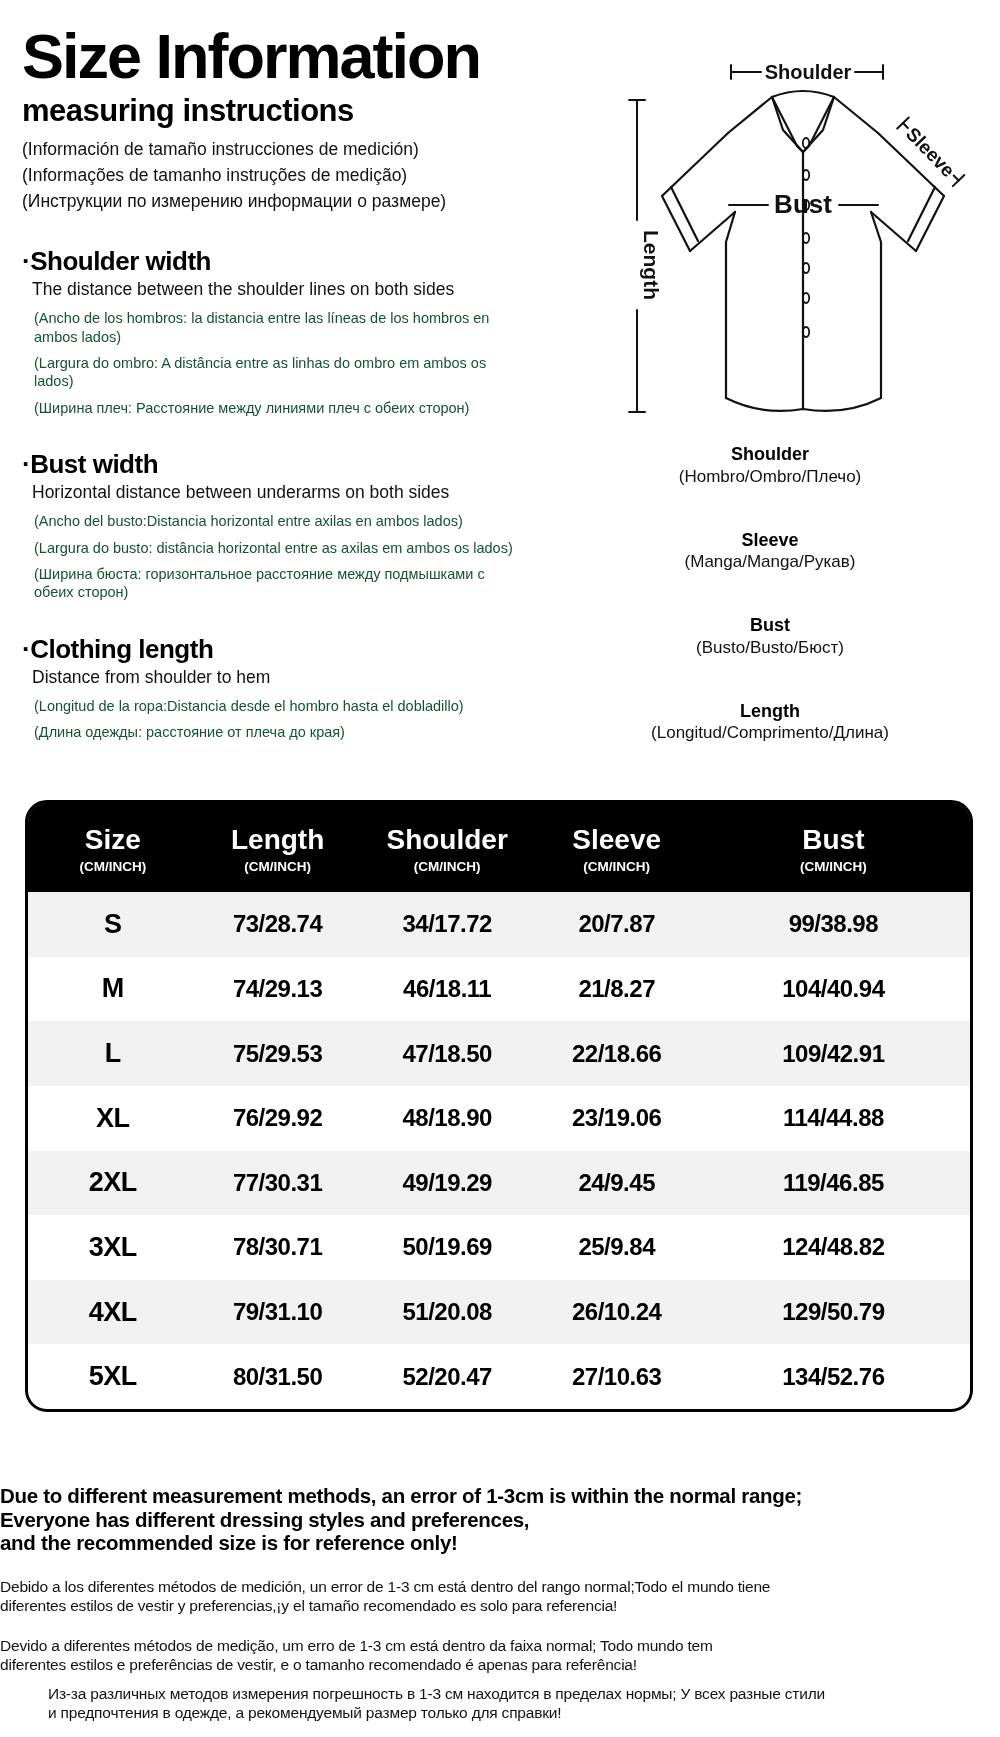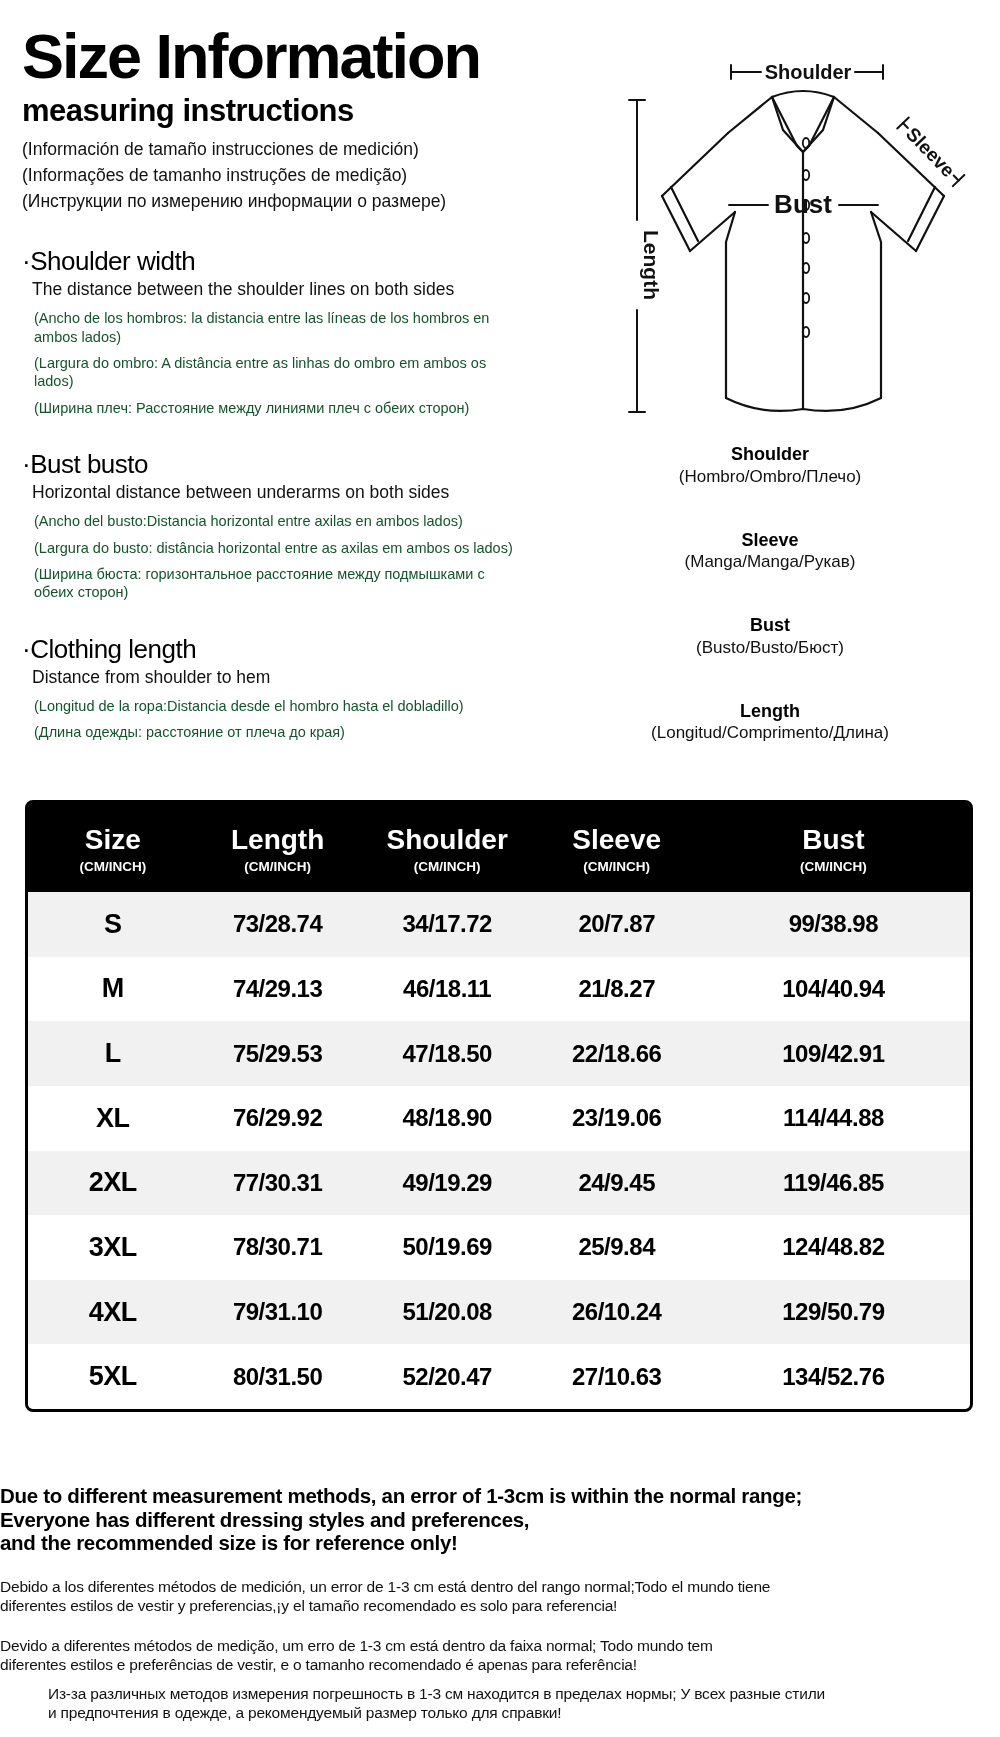--- a/index.html
+++ b/index.html
@@ -10,36 +10,36 @@
   }
 
   
   .left-col { position:absolute; left:22px; top:24px; width:500px; }
   .page-title { font-size:63px; font-weight:700; letter-spacing:-2px; line-height:1.04; }
   .page-subtitle { font-size:31px; font-weight:700; letter-spacing:-0.5px; margin-top:3px; }
   .subtitle-trans { margin-top:7px; }
   .subtitle-trans div { font-size:17.5px; line-height:1.5; color:#111; }
 
   .section { margin-top:33px; }
-  .section-title { font-size:26px; font-weight:400; line-height:1.12; letter-spacing:-0.5px;margin-top:21px; }
+  .section-title { font-size:26px; font-weight:700; line-height:1.12; letter-spacing:-0.5px;margin-top:21px; }
   .section-desc { font-size:17.5px; margin:3px 0 0 10px; line-height:1.25; color:#111; }
   .section-trans div { font-size:14.5px; line-height:1.27; margin:8px 0 0 12px; color:#14532d; }
 
   
   .right-col { position:absolute; left:540px; top:20px; width:460px; }
   .shirt-svg { display:block; }
   .legend { text-align:center; margin-top:24px; }
   .legend-item { margin-bottom:41px; }
   .legend-title { font-size:18px; font-weight:700; line-height:1.2; }
   .legend-sub { font-size:17px; line-height:1.35; color:#111; }
 
   
   .size-table {
     position:absolute; left:25px; top:800px; width:948px; height:612px;
-    border:3px solid #000; border-radius:8px; overflow:hidden; background:#4d7c0f;
+    border:3px solid #000; border-radius:22px; overflow:hidden; background:#4d7c0f;
     display:flex; flex-direction:column;
   }
   .thead {
     height:89px; background:#000; color:#fff; flex:0 0 auto;
     display:grid; grid-template-columns:18% 17% 19% 17% 29%;
   }
   .th { display:flex; flex-direction:column; align-items:center; justify-content:center; padding-top:4px; }
   .th-label { font-size:28px; font-weight:700; line-height:1.1; }
   .th-unit  { font-size:13.5px; font-weight:700; margin-top:3px; }
   .tbody { flex:1 1 auto; display:grid; grid-template-rows:repeat(8,1fr); }
@@ -75,21 +75,21 @@
     <div class="section-title">·Shoulder width</div>
     <div class="section-desc">The distance between the shoulder lines on both sides</div>
     <div class="section-trans">
       <div>(Ancho de los hombros: la distancia entre las líneas de los hombros en ambos lados)</div>
       <div>(Largura do ombro: A distância entre as linhas do ombro em ambos os lados)</div>
       <div>(Ширина плеч: Расстояние между линиями плеч с обеих сторон)</div>
     </div>
   </div>
 
   <div class="section">
-    <div class="section-title">·Bust busto</div>
+    <div class="section-title">·Bust width</div>
     <div class="section-desc">Horizontal distance between underarms on both sides</div>
     <div class="section-trans">
       <div>(Ancho del busto:Distancia horizontal entre axilas en ambos lados)</div>
       <div>(Largura do busto: distância horizontal entre as axilas em ambos os lados)</div>
       <div>(Ширина бюста: горизонтальное расстояние между подмышками с обеих сторон)</div>
     </div>
   </div>
 
   <div class="section">
     <div class="section-title">·Clothing length</div>

